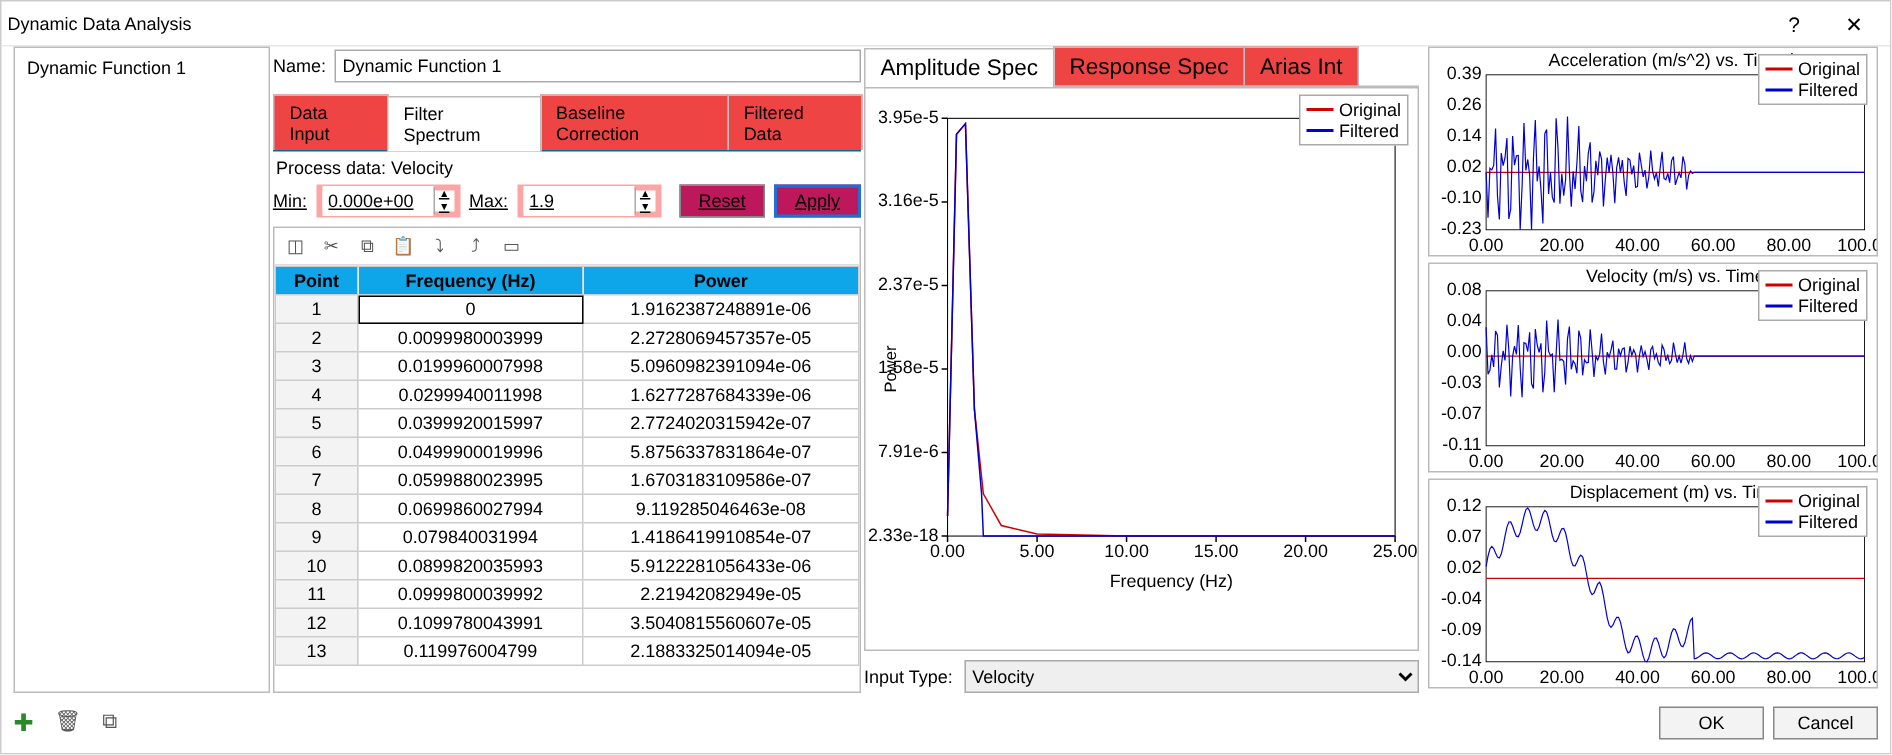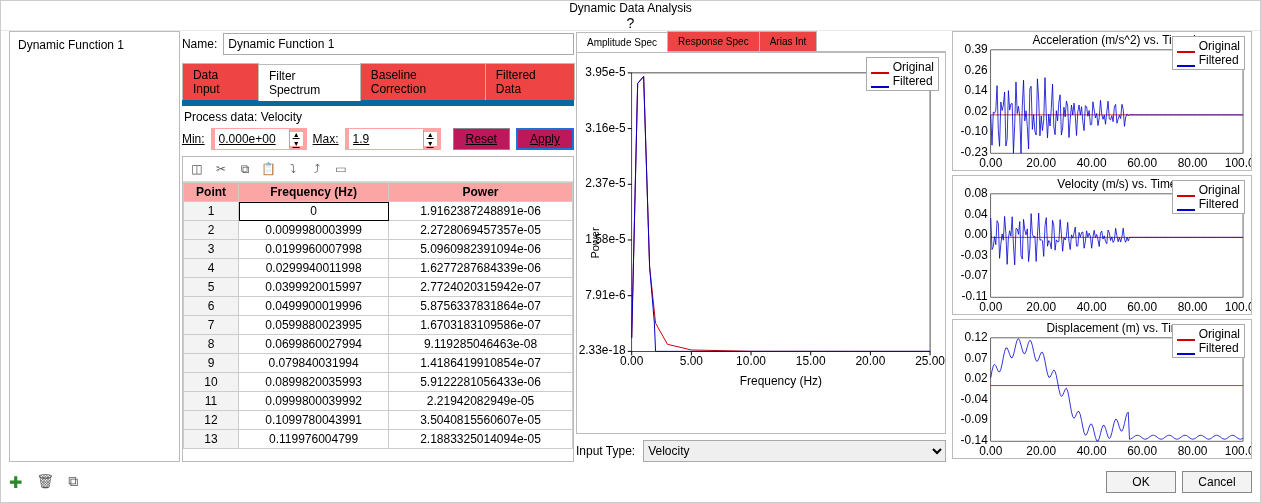--- a/index.html
+++ b/index.html
@@ -1,55 +1,55 @@
 <!DOCTYPE html>
 <html><head>
 <meta charset="utf-8">
 <style>
 * { box-sizing: border-box; font-family: "Segoe UI", Tahoma, sans-serif; font-size: 12px; }
 body { margin: 0; background: #fff; }
 .dialog { width: 1261px; height: 503px; border: 1px solid #ccc; position: relative; background: #fff; }
-.titlebar { height: 30px; display: flex; align-items: center; padding: 0 4px; border-bottom: 1px solid #e8e8e8; flex-direction: column; }
+.titlebar { height: 30px; display: flex; align-items: center; padding: 0 4px; border-bottom: 1px solid #e8e8e8; }
 .titlebar .title { flex: 1; }
 .titlebar .tbtn { width: 40px; text-align: center; cursor: pointer; font-size: 14px; }
 .content { position: absolute; top: 30px; left: 8px; right: 8px; bottom: 40px; display: flex; gap: 2px; }
 .left-panel { width: 175px; border: 1px solid #bbb; padding: 4px; }
 .left-item { padding: 2px 4px; }
 .middle-panel { flex: 1; display: flex; flex-direction: column; }
 .name-row { display: flex; align-items: center; gap: 6px; height: 26px; }
 .name-row input { flex: 1; height: 22px; padding: 0 4px; border: 1px solid #aaa; }
-.tabs-row { display: flex; border-bottom: 6px solid #0369a1; margin-top: 6px; justify-content: center; }
+.tabs-row { display: flex; border-bottom: 1px solid #0369a1; margin-top: 6px; justify-content: center; }
 .tab { padding: 4px 10px; border: 1px solid #bbb; border-bottom: none; margin-right: -1px; cursor: pointer; background: #ef4444; }
 .tab.active { background: #fff; position: relative; top: 1px; }
 .proc-row { padding: 4px 0 2px 2px; }
 .minmax-row { display: flex; align-items: center; gap: 6px; padding: 2px 0 6px 0; text-decoration: underline; }
 .spin { display: flex; align-items: center; border: 4px solid #fca5a5; height: 22px; }
 .spin input { border: none; width: 74px; padding: 0 4px; height: 20px; outline: none; }
 .spin .arrows { display: flex; flex-direction: column; width: 14px; border-left: 1px solid #aaa; }
 .spin .arrows span { font-size: 7px; line-height: 9px; text-align: center; cursor: pointer; }
 .btn { height: 22px; padding: 0 12px; border: 1px solid #888; background: #be185d; cursor: pointer; display:inline-flex; align-items:center; }
 .btn.blue { border: 2px solid #1e6fd6; }
 .table-wrap { border: 1px solid #bbb; flex: 1; display: flex; flex-direction: column; overflow: hidden; }
 .toolbar { display: flex; gap: 8px; padding: 4px 6px; border-bottom: 1px solid #ddd; align-items: center; }
 .toolbar .ico { width: 16px; height: 16px; display: inline-flex; align-items: center; justify-content: center; color: #555; font-size: 12px; }
 .grid { flex: 1; overflow: auto; }
 table { border-collapse: collapse; width: 100%; }
 th, td { border: 1px solid #ccc; padding: 2px 4px; text-align: center; height: 18px; }
-th { background: #fca5a5; position: sticky; top: 0; }
+th { background: #0ea5e9; position: sticky; top: 0; }
 td.rowhead { background: #f3f3f3; }
 td.sel { background: #fff; outline: 1px solid #000; outline-offset: -1px; }
 .right-cluster { display: flex; gap: 6px; }
 .chart-pane { border: 1px solid #bbb; padding: 4px; position: relative; }
 .spec-pane { width: 370px; display:flex; flex-direction:column; }
 .mini-wrap { width: 300px; display: flex; flex-direction: column; gap: 4px; }
 .mini-chart { border: 1px solid #bbb; height: 140px; position: relative; }
 .spec-tabs { display: flex; border-bottom: 1px solid #bbb; }
-.spec-tabs .tab { font-size:10px; }
+.spec-tabs .tab { font-size:15px; }
 .legend { position: absolute; top: 4px; right: 6px; border: 1px solid #aaa; background: #fff; padding: 2px 4px; font-size: 10px; }
-.legend-row { display: flex; align-items: flex-end; gap: 4px; }
+.legend-row { display: flex; align-items: center; gap: 4px; }
 .legend-sw { width: 18px; height: 2px; }
 .chart-svg { position: absolute; inset: 0; }
 .input-type-row { display:flex; align-items:center; gap:8px; margin-top:6px; }
 .input-type-row select { flex:1; height:22px; border:1px solid #aaa; }
 .footer { position: absolute; bottom: 6px; left: 8px; right: 8px; height: 28px; display: flex; align-items: center; }
 .footer .left-icons { display: flex; gap: 14px; }
 .footer .right-btns { margin-left: auto; display: flex; gap: 6px; }
 .footer .fbtn { width: 70px; height: 22px; border: 1px solid #888; background: #f3f3f3; cursor: pointer; display:inline-flex; align-items:center; justify-content:center;}
 .ylabel-v { position:absolute; left:2px; top:50%; transform: translateY(-50%) rotate(-90deg); transform-origin:center; font-size:11px;}
 </style>

